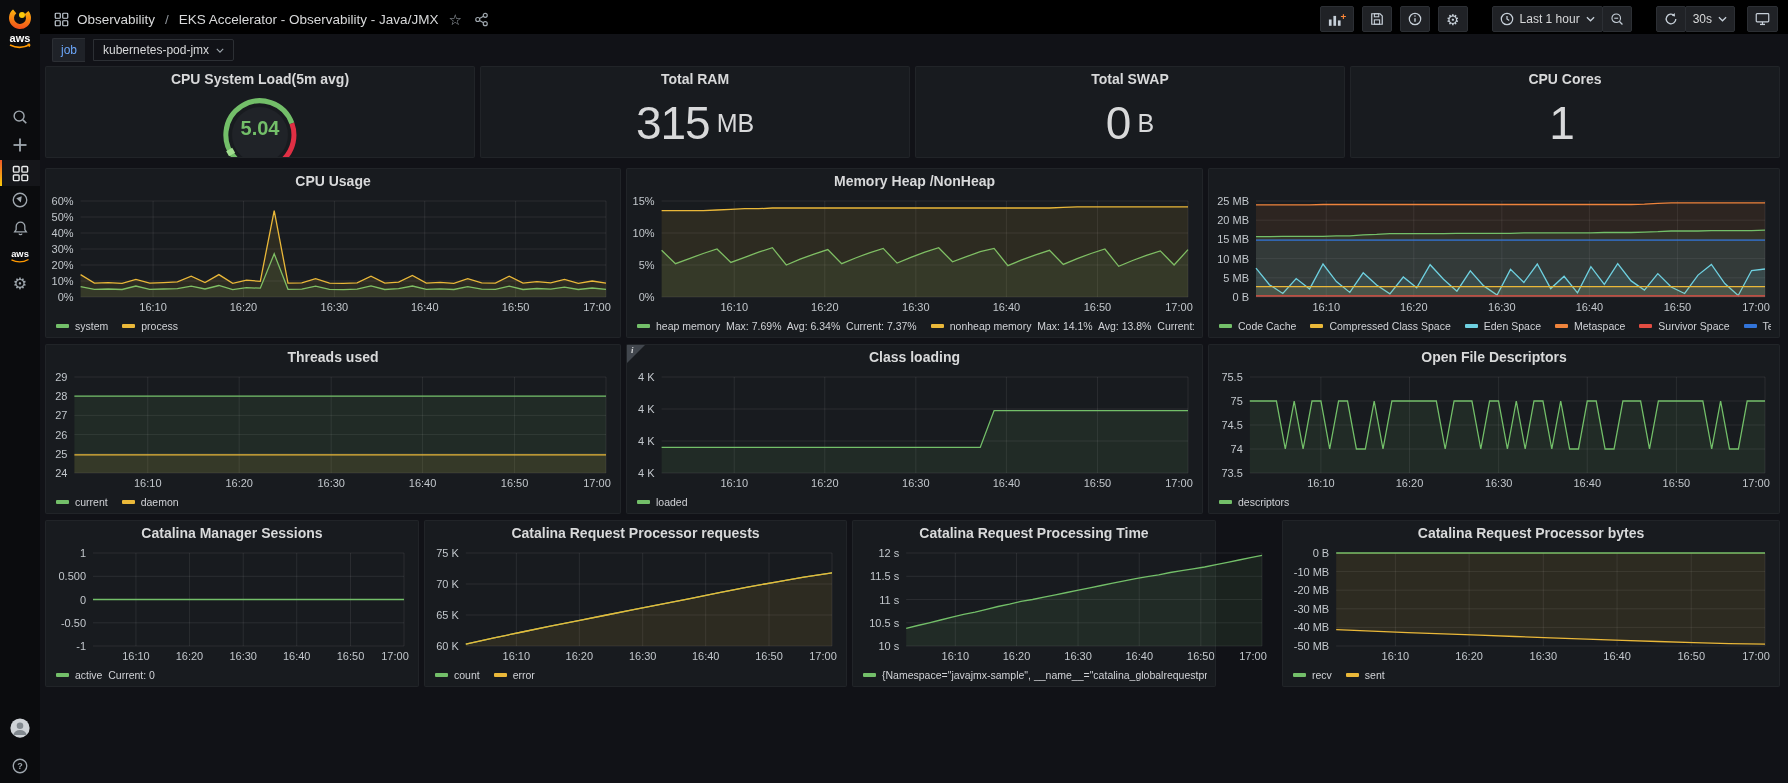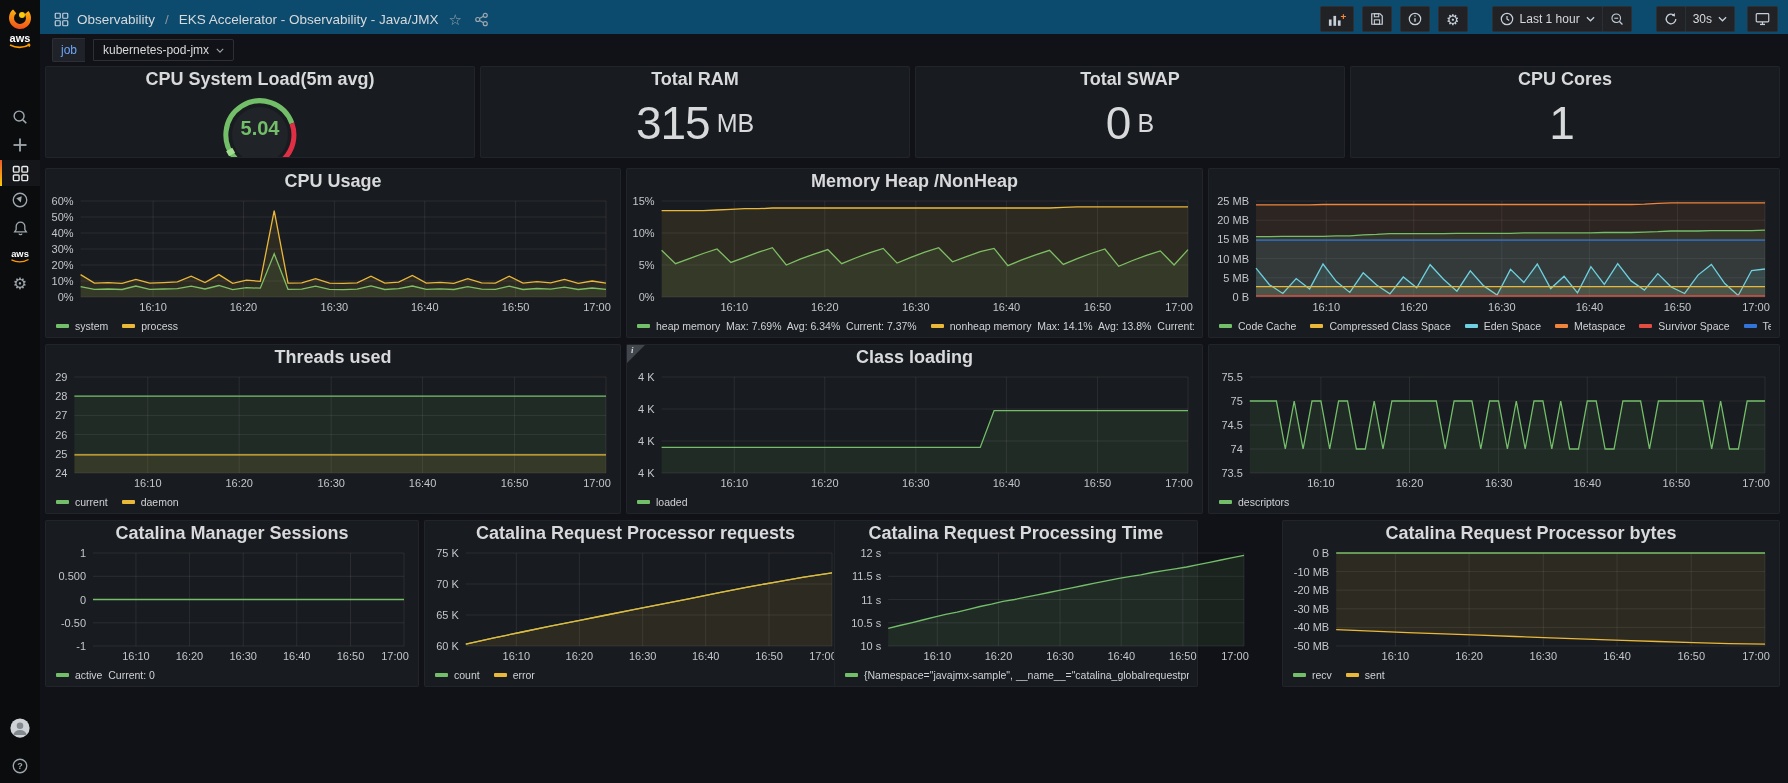--- a/index.html
+++ b/index.html
@@ -9,38 +9,38 @@
 
   
   .sidebar { position:absolute; left:0; top:0; width:40px; height:783px; background:#0b0c0e; z-index:5; }
   .side-item { position:absolute; left:0; width:40px; height:26px; display:flex; align-items:center; justify-content:center; cursor:pointer; }
   .side-item svg { display:block; }
   .side-item.active { background:#15161a; }
   .side-item.active::before { content:""; position:absolute; left:0; top:0; bottom:0; width:2px; background:linear-gradient(#f05a28,#fbca0a); }
   .glyph { color:#9fa7ae; font-size:15px; line-height:1; }
 
   
-  .topnav { position:absolute; left:40px; top:0; right:0; height:34px; background:#0c4a6e; display:flex; align-items:center; padding:4px 10px 0 14px; z-index:4; }
+  .topnav { position:absolute; left:40px; top:0; right:0; height:34px; background:#000000; display:flex; align-items:center; padding:4px 10px 0 14px; z-index:4; }
   .crumb { display:flex; align-items:center; gap:8px; font-size:13.5px; font-weight:500; color:#d8d9da; white-space:nowrap; }
   .crumb .sep { color:#8e949a; padding:0 2px; }
   .crumb-icons { display:flex; align-items:center; gap:12px; margin-left:10px; color:#9fa7ae; }
   .toolbar { margin-left:auto; display:flex; align-items:center; gap:8px; }
   .nav-btn { height:26px; min-width:28px; padding:0 7px; background:#202226; border:1px solid #2c2f34; border-radius:2px;
     display:flex; align-items:center; justify-content:center; gap:6px; font-size:12px; color:#d8d9da; cursor:pointer; white-space:nowrap; }
   .btn-group { display:flex;margin-left:16px; }
   .btn-group .nav-btn + .nav-btn { margin-left:-1px; }
 
   
   .submenu { position:absolute; left:52px; top:38px; display:flex; align-items:center; z-index:3;gap:8px; }
   .var-label { background:#1f2228; color:#6ca6f9; font-size:12px; font-weight:500; padding:4px 8px; border:1px solid #2c2f34; border-right:none; border-radius:2px 0 0 2px; }
   .var-value { border:1px solid #2c2f34; padding:3px 9px; font-size:12px; font-weight:500; color:#d8d9da; display:flex; align-items:center; gap:7px; border-radius:0 2px 2px 0; cursor:pointer; }
 
   
   .panel { position:absolute; background:#181b1f; border:1px solid rgba(255,255,255,0.045); border-radius:2px; }
-  .panel-title { height:24px; line-height:24px; text-align:center; font-size:18px; font-weight:600; color:#d8d9da; cursor:pointer;
+  .panel-title { height:24px; line-height:24px; text-align:center; font-size:14px; font-weight:600; color:#d8d9da; cursor:pointer;
     white-space:nowrap; overflow:hidden; }
   .stat-body { position:absolute; left:0; right:0; top:22px; bottom:0; display:flex; align-items:center; justify-content:center; }
   .stat-num { font-size:46px; font-weight:500; color:#d8d9da; letter-spacing:-1px; }
   .stat-unit { font-size:25px; font-weight:500; color:#d8d9da; margin-left:7px; }
   .gauge-wrap { position:absolute; left:0; right:0; top:24px; bottom:0; display:flex; justify-content:center; overflow:hidden; }
   .gauge-val { position:absolute; left:0; right:0; top:50px; text-align:center; font-size:20px; font-weight:700; color:#73bf69; }
   .chart { position:absolute; left:4px; right:6px; top:26px; bottom:22px; cursor:crosshair; }
   .panel-legend { position:absolute; left:10px; right:8px; bottom:2px; height:18px; display:flex; align-items:center; gap:14px;
     font-size:10.5px; color:#d0d2d6; overflow:hidden; white-space:nowrap; }
   .panel-legend .li { display:inline-flex; align-items:center; gap:6px; cursor:pointer; flex:none; }
@@ -489,20 +489,21 @@
         <polyline points="30.6,76.4 44.5,76.4 58.3,76.4 72.2,76.4 86.0,76.4 99.9,76.4 113.7,76.4 127.6,76.4 141.4,76.4 155.3,76.4 169.1,76.4 183.0,76.4 196.8,76.4 210.7,76.4 224.5,76.4 238.4,76.4 252.2,76.4 266.1,76.4 279.9,76.4 293.8,76.4 307.7,76.4 321.5,76.4 335.4,76.4 349.2,76.4 363.1,39.6 376.9,39.6 390.8,39.6 404.6,39.6 418.5,39.6 432.3,39.6 446.2,39.6 460.0,39.6 473.9,39.6 487.7,39.6 501.6,39.6 515.4,39.6 529.3,39.6 543.1,39.6 557.0,39.6" fill="none" stroke="#73bf69" stroke-width="1.3"></polyline>
       </svg></div>
   <div class="panel-legend">
       <span class="li">
         <i style="background: rgb(115, 191, 105);"></i>
         <span>loaded</span>
       </span>
     </div>
 </div>
 <div class="panel" style="left:1208px;top:344px;width:572px;height:170px">
+  <div class="panel-title">Open File Descriptors</div>
   <div class="chart"><svg width="560" height="120">
         <line x1="36.8" y1="102.0" x2="552" y2="102.0" stroke="rgba(255,255,255,0.08)"></line>
         <text class="tick" x="29.799999999999997" y="106" text-anchor="end">73.5</text>
         <line x1="36.8" y1="78.0" x2="552" y2="78.0" stroke="rgba(255,255,255,0.08)"></line>
         <text class="tick" x="29.799999999999997" y="82" text-anchor="end">74</text>
         <line x1="36.8" y1="54.0" x2="552" y2="54.0" stroke="rgba(255,255,255,0.08)"></line>
         <text class="tick" x="29.799999999999997" y="58" text-anchor="end">74.5</text>
         <line x1="36.8" y1="30.0" x2="552" y2="30.0" stroke="rgba(255,255,255,0.08)"></line>
         <text class="tick" x="29.799999999999997" y="34" text-anchor="end">75</text>
         <line x1="36.8" y1="6.0" x2="552" y2="6.0" stroke="rgba(255,255,255,0.08)"></line>
@@ -596,21 +597,21 @@
       <span class="li">
         <i style="background: rgb(115, 191, 105);"></i>
         <span>count</span>
       </span>
       <span class="li">
         <i style="background: rgb(234, 184, 57);"></i>
         <span>error</span>
       </span>
     </div>
 </div>
-<div class="panel" style="left:834px;top:520px;width:364px;height:167px">
+<div class="panel" style="left:852px;top:520px;width:364px;height:167px">
   <div class="panel-title">Catalina Request Processing Time</div>
   <div class="chart"><svg width="413" height="117">
         <line x1="49.2" y1="99.0" x2="405" y2="99.0" stroke="rgba(255,255,255,0.08)"></line>
         <text class="tick" x="42.2" y="103" text-anchor="end">10 s</text>
         <line x1="49.2" y1="75.8" x2="405" y2="75.8" stroke="rgba(255,255,255,0.08)"></line>
         <text class="tick" x="42.2" y="79.8" text-anchor="end">10.5 s</text>
         <line x1="49.2" y1="52.5" x2="405" y2="52.5" stroke="rgba(255,255,255,0.08)"></line>
         <text class="tick" x="42.2" y="56.5" text-anchor="end">11 s</text>
         <line x1="49.2" y1="29.3" x2="405" y2="29.3" stroke="rgba(255,255,255,0.08)"></line>
         <text class="tick" x="42.2" y="33.3" text-anchor="end">11.5 s</text>

